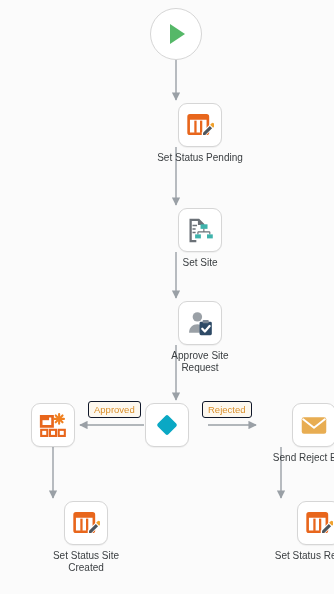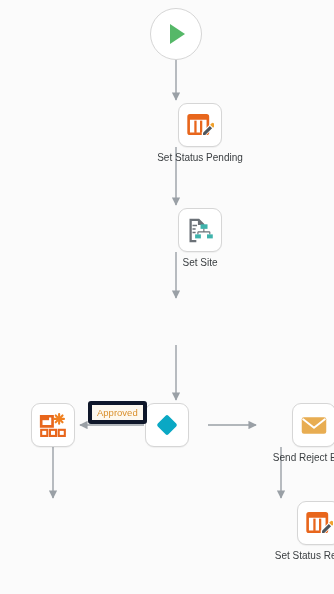--- a/index.html
+++ b/index.html
@@ -70,21 +70,21 @@
   }
   .label.wide { width: 120px; }
 
   
   .pill {
     position: absolute;
     font-size: 9.5px;
     line-height: 11px;
     color: #d98f2b;
     background: #fdf8ef;
-    border: 4px solid #0f172a;
+    border: 1px solid #0f172a;
     border-radius: 3px;
     padding: 2px 5px;
     white-space: nowrap;
   }
 </style>
 </head>
 <body>
 
 <div id="canvas">
 
@@ -144,20 +144,33 @@
         <rect x="7.4" y="18" width="3.6" height="1.7" fill="#6b7177"></rect>
         <rect x="16.6" y="9.5" width="8" height="5.2" fill="#3fb3ac"></rect>
         <path d="M20.4 14.7 v3.4 M13.6 18.1 h13.6 M13.6 18.1 v3 M27.2 18.1 v3" stroke="#6b7177" stroke-width="1.3" fill="none"></path>
         <rect x="10.4" y="21" width="6.6" height="4.6" fill="#3fb3ac"></rect>
         <rect x="24" y="21" width="6.6" height="4.6" fill="#3fb3ac"></rect>
       </svg>
     </div>
     <div class="label">Set Site</div>
   </div>
 
+  <div class="node" style="left:145px; top:301px;">
+    <div class="box">
+      <svg width="28" height="28" viewBox="0 0 32 32">
+        <circle cx="13" cy="9" r="5.4" fill="#9aa0a6"></circle>
+        <path d="M3.5 27 c0-6 4.3-9.6 9.5-9.6 c5.2 0 9.5 3.6 9.5 9.6 Z" fill="#9aa0a6"></path>
+        <rect x="15.5" y="14.5" width="14" height="15.5" rx="1.6" fill="#2e4a66"></rect>
+        <rect x="19" y="12.6" width="7" height="3.6" rx="1" fill="#7a8694"></rect>
+        <path d="M18.6 22.6 L21.6 25.7 L27 19.5" stroke="#ffffff" stroke-width="2.6" fill="none" stroke-linecap="round" stroke-linejoin="round"></path>
+      </svg>
+    </div>
+    <div class="label">Approve Site
+Request</div>
+  </div>
 
   <div class="node" style="left:145px; top:403px;">
     <div class="box">
       <svg width="30" height="30" viewBox="0 0 30 30">
         <rect x="7.5" y="7.5" width="15" height="15" rx="2" fill="#0aa8c4" transform="rotate(45 15 15)"></rect>
       </svg>
     </div>
   </div>
 
   <div class="node" style="left:31px; top:403px;">
@@ -181,31 +194,47 @@
   <div class="node" style="left:259px; top:403px;">
     <div class="box">
       <svg width="28" height="28" viewBox="0 0 32 32">
         <rect x="2" y="7" width="28" height="19" rx="2.5" fill="#e8ad52"></rect>
         <path d="M3.6 9.4 L16 19.2 L28.4 9.4" fill="none" stroke="#ffffff" stroke-width="2.2" stroke-linecap="round" stroke-linejoin="round"></path>
       </svg>
     </div>
     <div class="label">Send Reject Email</div>
   </div>
 
-
-  <div class="node" style="left:259px; top:501px;">
+  <div class="node" style="left:31px; top:501px;">
     <div class="box">
       <svg width="28" height="28" viewBox="0 0 32 32">
         <rect x="3" y="5" width="22" height="21" rx="1.5" fill="none" stroke="#e8661c" stroke-width="3"></rect>
         <rect x="3" y="5" width="22" height="5" fill="#e8661c"></rect>
         <rect x="9.5" y="11" width="2.6" height="14" fill="#e8661c"></rect>
         <rect x="16" y="11" width="2.6" height="14" fill="#e8661c"></rect>
         <path d="M18 29 L18 24.5 L27.5 15 L31.5 19 L22 28.5 Z" fill="#ffffff"></path>
         <path d="M19.5 27.5 L19.5 24.8 L27.2 17 L29.8 19.6 L22 27.5 Z" fill="#4d555c"></path>
         <path d="M27.6 15.6 L29.3 13.9 a1.6 1.6 0 0 1 2.3 0 l1 1 a1.6 1.6 0 0 1 0 2.3 L31 19 Z" fill="#f0a22e"></path>
       </svg>
     </div>
+    <div class="label">Set Status Site
+Created</div>
+  </div>
+
+  <div class="node" style="left:259px; top:501px;">
+    <div class="box">
+      <svg width="28" height="28" viewBox="0 0 32 32">
+        <rect x="3" y="5" width="22" height="21" rx="1.5" fill="none" stroke="#e8661c" stroke-width="3"></rect>
+        <rect x="3" y="5" width="22" height="5" fill="#e8661c"></rect>
+        <rect x="9.5" y="11" width="2.6" height="14" fill="#e8661c"></rect>
+        <rect x="16" y="11" width="2.6" height="14" fill="#e8661c"></rect>
+        <path d="M18 29 L18 24.5 L27.5 15 L31.5 19 L22 28.5 Z" fill="#ffffff"></path>
+        <path d="M19.5 27.5 L19.5 24.8 L27.2 17 L29.8 19.6 L22 27.5 Z" fill="#4d555c"></path>
+        <path d="M27.6 15.6 L29.3 13.9 a1.6 1.6 0 0 1 2.3 0 l1 1 a1.6 1.6 0 0 1 0 2.3 L31 19 Z" fill="#f0a22e"></path>
+      </svg>
+    </div>
     <div class="label wide">Set Status Rejected</div>
   </div>
 
   <div class="pill" style="left:88px; top:401px;">Approved</div>
+  <div class="pill" style="left:202px; top:401px;">Rejected</div>
 
 </div>
 
 </body></html>

